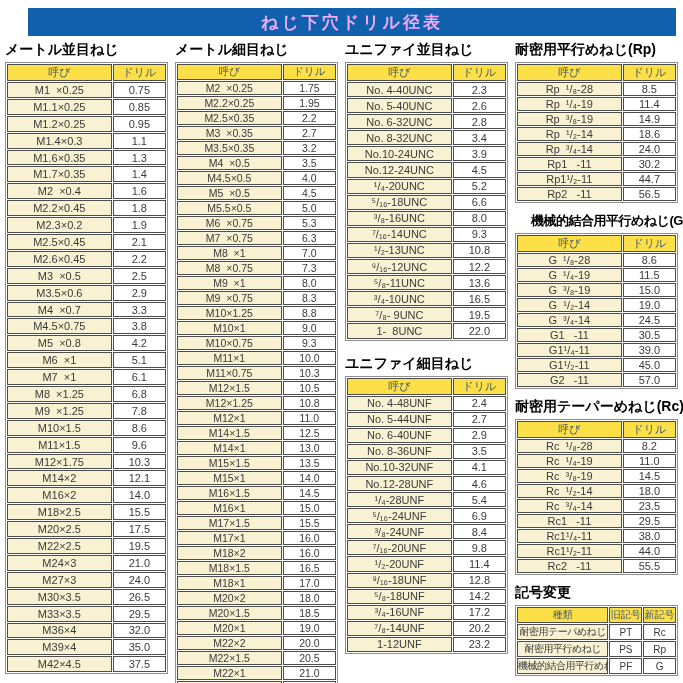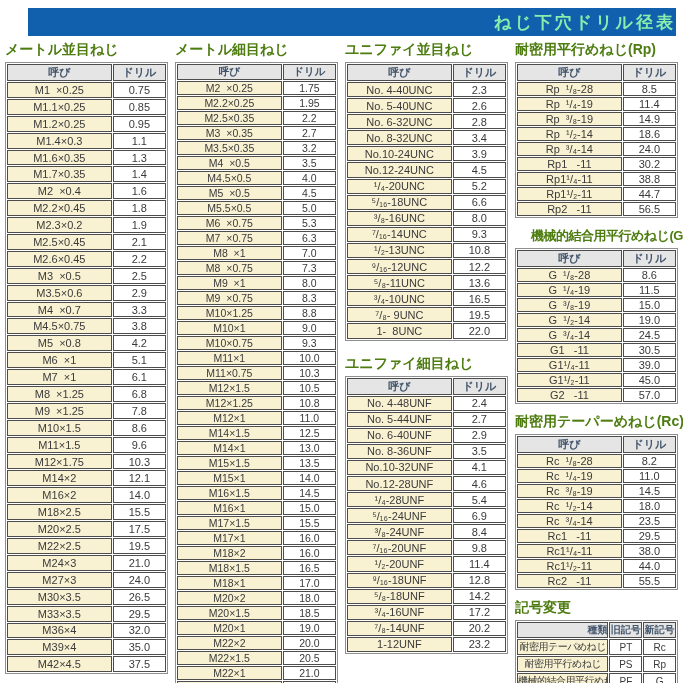--- a/index.html
+++ b/index.html
@@ -3,48 +3,48 @@
 <meta charset="utf-8">
 <style>
   html,body { margin:0; padding:0; }
   body {
     width:683px; height:683px; background:#ffffff; overflow:hidden;
     font-family:"Liberation Sans","DejaVu Sans",sans-serif;
     -webkit-font-smoothing:antialiased;
   }
   .banner {
     margin:8px 7px 5px 28px; height:28px; background:#1060ad;
-    display:flex; align-items:center; justify-content:flex-end;
-    color:#86efac; font-size:17px; font-weight:bold; letter-spacing:3px;
+    display:flex; align-items:center; justify-content:center;
+    color:#f0abfc; font-size:17px; font-weight:bold; letter-spacing:3px;
   }
   .cols { display:flex; padding:0 5px; gap:7px; align-items:flex-start; }
   .colwrap { flex:1 1 0; min-width:0; }
   .sec-title {
-    font-size:14px; font-weight:bold; color:#4d7c0f;
+    font-size:14px; font-weight:bold; color:#000000;
     margin:0 0 3px 0; white-space:nowrap; letter-spacing:0;
   }
   .sec-title.tight { font-size:13px; letter-spacing:-0.5px;margin-left:16px; }
   .sec + .sec { margin-top:9px; }
   table.t {
     border-collapse:separate; border-spacing:1px; background:#ffffff;
     border:1px solid #8f8f8f; width:100%; table-layout:fixed;
   }
   .t th, .t td {
     border:1px solid #4d4d4d; text-align:center; vertical-align:middle;
     color:#3a3a3a; padding:0; white-space:pre; overflow:hidden;
   }
-  .t th { background:#e5e5e5; color:#41546a; font-weight:bold;margin-left:28px; }
+  .t th { background:#fde047; color:#41546a; font-weight:normal;margin-left:28px; }
   .t td:first-child { background:#f9f2d2; }
   .t2 th:first-child, .t2 td:first-child { width:65%; }
   .c1 th, .c1 td { height:13.9px; font-size:11px; }
   .c2 th, .c2 td { height:11.3px; font-size:10.5px; }
   .c3 th, .c3 td { height:13.1px; font-size:11px; }
   .c4 th, .c4 td { height:11.7px; font-size:11px; }
   .sym th, .sym td { height:12.5px; font-size:10px; }
-  .sym th:first-child, .sym td:first-child { width:57%;text-align:right; }
+  .sym th:first-child, .sym td:first-child { width:57%; }
   .sym td:first-child { text-align:center; letter-spacing:-0.5px;margin-left:40px; }
 </style>
 </head>
 <body>
 
 <div class="banner">
   <span>ねじ下穴ドリル径表</span>
 </div>
 
 <div class="cols">
@@ -571,24 +571,20 @@
             </tr>
             <tr>
               <td>Rp  ³/₄-14</td>
               <td>24.0</td>
             </tr>
             <tr>
               <td>Rp1   -11</td>
               <td>30.2</td>
             </tr>
             <tr>
-              <td>Rp1¹/₄-11</td>
-              <td>38.8</td>
-            </tr>
-            <tr>
               <td>Rp1¹/₂-11</td>
               <td>44.7</td>
             </tr>
             <tr>
               <td>Rp2   -11</td>
               <td>56.5</td>
             </tr>
           </tbody>
       </table>
     </section>

